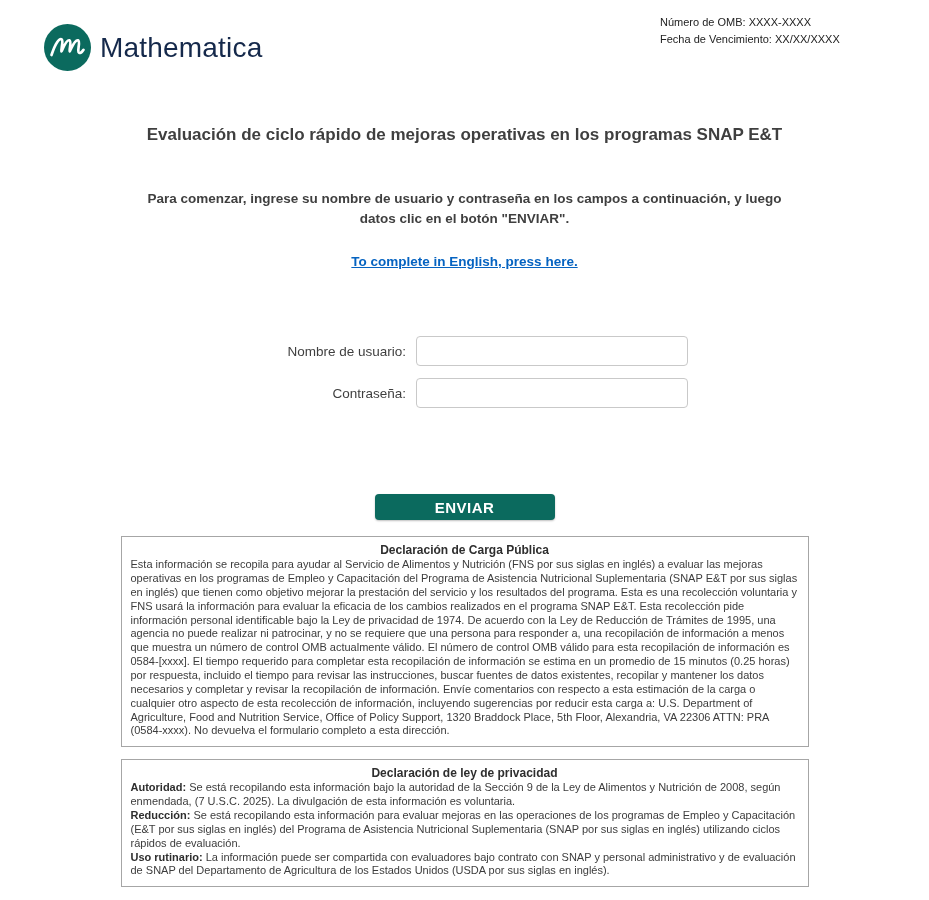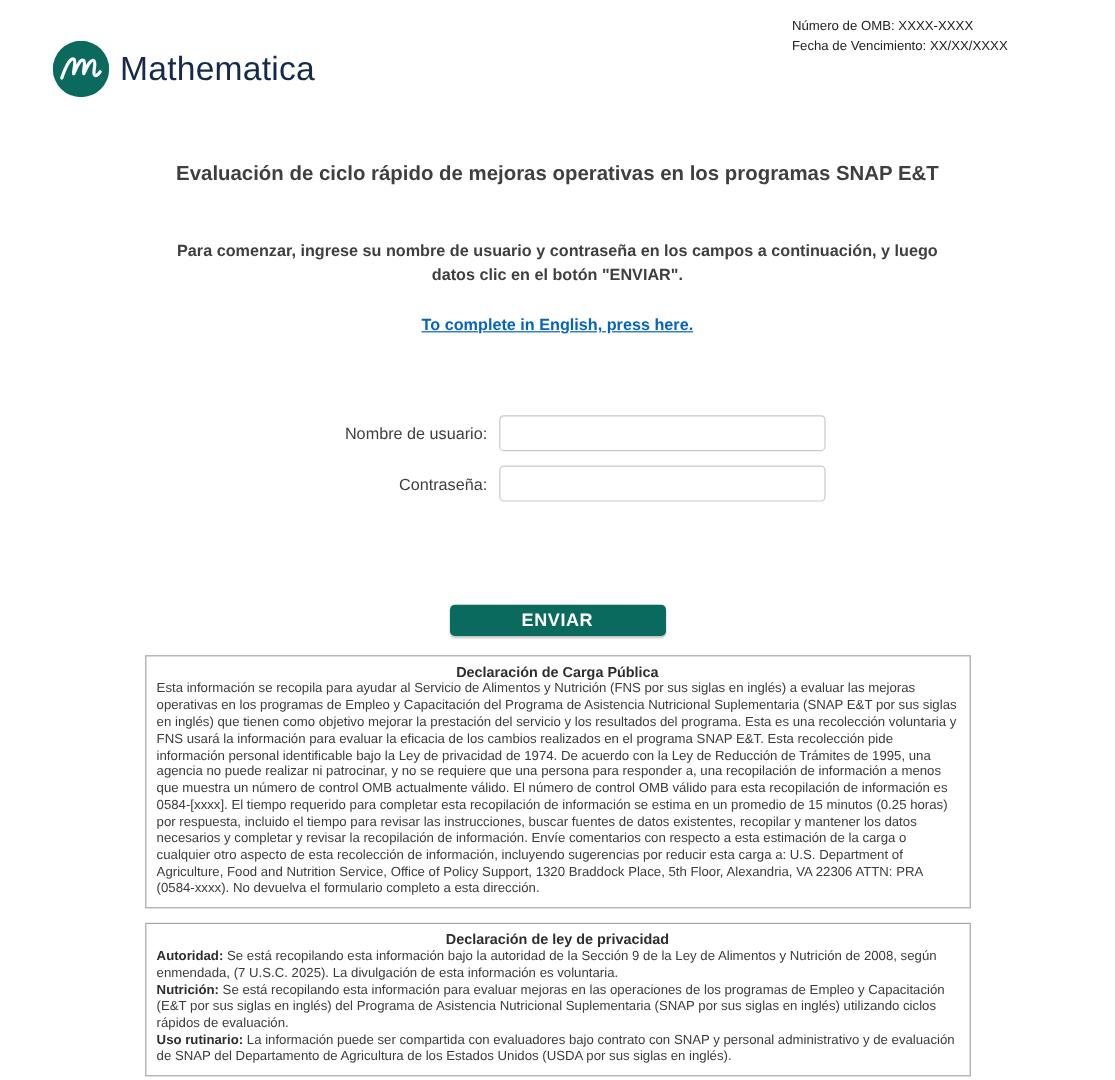--- a/index.html
+++ b/index.html
@@ -6,21 +6,21 @@
   html, body { background: #ffffff; }
   body {
     width: 929px;
     height: 900px;
     margin: 0 auto;
     font-family: "Liberation Sans", sans-serif;
     color: #404040;
     position: relative;
     overflow: hidden;
   }
-  .page { position: relative; width: 929px; height: 900px; padding-top: 24px; }
+  .page { position: relative; width: 929px; height: 900px; padding-top: 14px; }
 
   .top-right {
     position: absolute;
     top: 14px;
     left: 660px;
     font-size: 11px;
     line-height: 1.55;
     color: #222222;
     text-align: left;
   }
@@ -174,18 +174,18 @@
   </div>
 
   <div class="notice-box">
     <div class="notice-title">Declaración de Carga Pública</div>
     <p class="notice-body">Esta información se recopila para ayudar al Servicio de Alimentos y Nutrición (FNS por sus siglas en inglés) a evaluar las mejoras operativas en los programas de Empleo y Capacitación del Programa de Asistencia Nutricional Suplementaria (SNAP E&amp;T por sus siglas en inglés) que tienen como objetivo mejorar la prestación del servicio y los resultados del programa. Esta es una recolección voluntaria y FNS usará la información para evaluar la eficacia de los cambios realizados en el programa SNAP E&amp;T. Esta recolección pide información personal identificable bajo la Ley de privacidad de 1974. De acuerdo con la Ley de Reducción de Trámites de 1995, una agencia no puede realizar ni patrocinar, y no se requiere que una persona para responder a, una recopilación de información a menos que muestra un número de control OMB actualmente válido. El número de control OMB válido para esta recopilación de información es 0584-[xxxx]. El tiempo requerido para completar esta recopilación de información se estima en un promedio de 15 minutos (0.25 horas) por respuesta, incluido el tiempo para revisar las instrucciones, buscar fuentes de datos existentes, recopilar y mantener los datos necesarios y completar y revisar la recopilación de información. Envíe comentarios con respecto a esta estimación de la carga o cualquier otro aspecto de esta recolección de información, incluyendo sugerencias por reducir esta carga a: U.S. Department of Agriculture, Food and Nutrition Service, Office of Policy Support, 1320 Braddock Place, 5th Floor, Alexandria, VA 22306 ATTN: PRA (0584-xxxx). No devuelva el formulario completo a esta dirección.</p>
   </div>
 
   <div class="notice-box">
     <div class="notice-title">Declaración de ley de privacidad</div>
     <p class="notice-para"><b>Autoridad:</b><span> Se está recopilando esta información bajo la autoridad de la Sección 9 de la Ley de Alimentos y Nutrición de 2008, según enmendada, (7 U.S.C. 2025). La divulgación de esta información es voluntaria.</span></p>
-    <p class="notice-para"><b>Nutrición:</b><span> Se está recopilando esta información para evaluar mejoras en las operaciones de los programas de Empleo y Capacitación (E&amp;T por sus siglas en inglés) del Programa de Asistencia Nutricional Suplementaria (SNAP por sus siglas en inglés) utilizando ciclos rápidos de evaluación.</span></p>
+    <p class="notice-para"><b>Reducción:</b><span> Se está recopilando esta información para evaluar mejoras en las operaciones de los programas de Empleo y Capacitación (E&amp;T por sus siglas en inglés) del Programa de Asistencia Nutricional Suplementaria (SNAP por sus siglas en inglés) utilizando ciclos rápidos de evaluación.</span></p>
     <p class="notice-para"><b>Uso rutinario:</b><span> La información puede ser compartida con evaluadores bajo contrato con SNAP y personal administrativo y de evaluación de SNAP del Departamento de Agricultura de los Estados Unidos (USDA por sus siglas en inglés).</span></p>
 
   </div>
 
 </div>
 
 </body></html>

